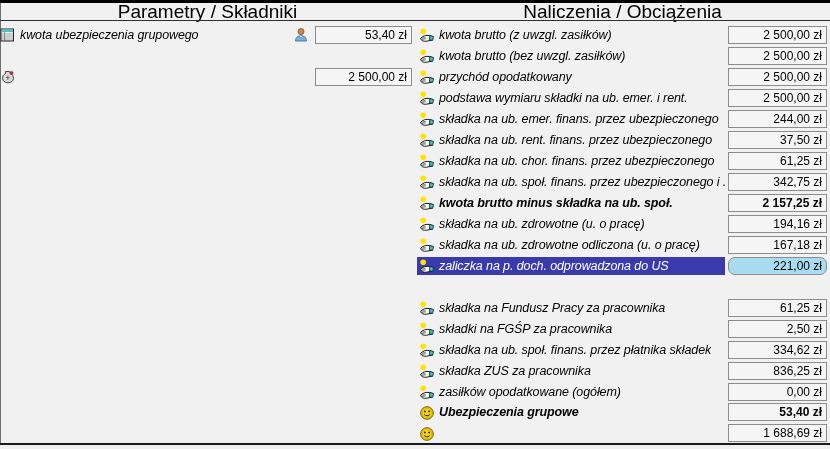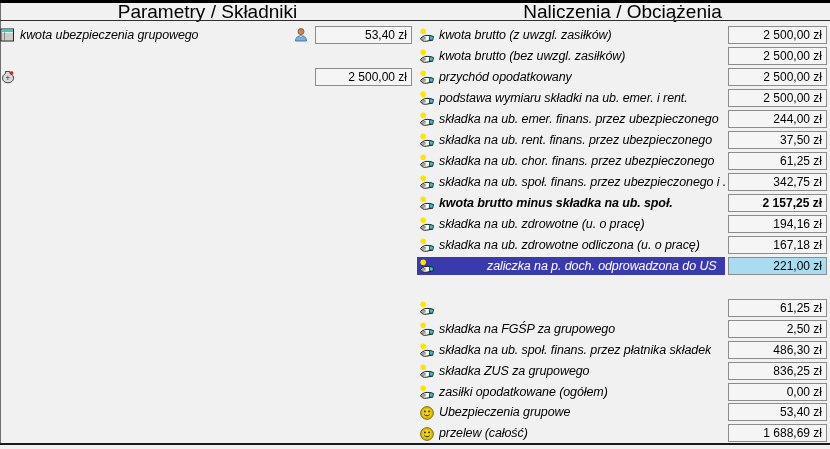--- a/index.html
+++ b/index.html
@@ -46,23 +46,23 @@
   .lrow .person{position:absolute;right:103px;top:1px;width:16px;height:16px;}
   .lrow .valbox{right:0;width:91px;}
 
   
   .rrow{position:absolute;left:417px;width:410px;height:18px;}
   .rrow .label-area{
     position:absolute;left:0;top:0;height:18px;width:306px;
     display:flex;align-items:flex-end;padding-left:2px;
   }
   .rrow .valbox{right:0;width:93px;}
-  .rrow.selected .label-area{background:var(--selection-bg);gap:48px;}
+  .rrow.selected .label-area{background:var(--selection-bg);}
   .rrow.selected .lbl{color:var(--selection-text);}
-  .rrow.selected .valbox{background:var(--selection-value-bg);}
+  .rrow.selected .valbox{background:var(--selection-value-bg);border-radius:7px;}
 </style>
 </head>
 <body>
 
 <div class="canvas">
   <div class="topbar"></div>
   <div class="left-edge"></div>
 
   <div class="col-header left">Parametry / Składniki</div>
   <div class="col-header right">Naliczenia / Obciążenia</div>
@@ -274,81 +274,82 @@
     <div class="rrow" style="top: 299px;">
       <span class="label-area">
         <span class="icon">
           <svg width="16" height="16" viewBox="0 0 16 16">
             <circle cx="4.2" cy="3.3" r="2.8" fill="#ffe400"></circle>
             <path d="M1.5 10.5 C3.5 7.8 7.5 6.8 10.5 7.6 L13.6 8.6 L12.9 12.2 L7.5 13.2 C4.5 13.6 2.3 12.6 1.5 10.5 Z" fill="#fbfbf2" stroke="#1a1a1a" stroke-width="1"></path>
             <path d="M10.8 7.4 L14.6 8.5 L13.7 12.4 L10.4 11.8 Z" fill="#35c4cf" stroke="#1a1a1a" stroke-width="0.8"></path>
             <path d="M2.3 10.2 L6.5 9.5 M2.8 11.4 L6.8 10.8" stroke="#1a1a1a" stroke-width="0.6" fill="none"></path>
           </svg>
         </span>
+        <span class="lbl">składka na Fundusz Pracy za pracownika</span>
       </span>
       <span class="valbox">61,25 zł</span>
     </div>
     <div class="rrow" style="top: 320px;">
       <span class="label-area">
         <span class="icon">
           <svg width="16" height="16" viewBox="0 0 16 16">
             <circle cx="4.2" cy="3.3" r="2.8" fill="#ffe400"></circle>
             <path d="M1.5 10.5 C3.5 7.8 7.5 6.8 10.5 7.6 L13.6 8.6 L12.9 12.2 L7.5 13.2 C4.5 13.6 2.3 12.6 1.5 10.5 Z" fill="#fbfbf2" stroke="#1a1a1a" stroke-width="1"></path>
             <path d="M10.8 7.4 L14.6 8.5 L13.7 12.4 L10.4 11.8 Z" fill="#35c4cf" stroke="#1a1a1a" stroke-width="0.8"></path>
             <path d="M2.3 10.2 L6.5 9.5 M2.8 11.4 L6.8 10.8" stroke="#1a1a1a" stroke-width="0.6" fill="none"></path>
           </svg>
         </span>
-        <span class="lbl">składka na FGŚP za grupowego</span>
+        <span class="lbl">składki na FGŚP za pracownika</span>
       </span>
       <span class="valbox">2,50 zł</span>
     </div>
     <div class="rrow" style="top: 341px;">
       <span class="label-area">
         <span class="icon">
           <svg width="16" height="16" viewBox="0 0 16 16">
             <circle cx="4.2" cy="3.3" r="2.8" fill="#ffe400"></circle>
             <path d="M1.5 10.5 C3.5 7.8 7.5 6.8 10.5 7.6 L13.6 8.6 L12.9 12.2 L7.5 13.2 C4.5 13.6 2.3 12.6 1.5 10.5 Z" fill="#fbfbf2" stroke="#1a1a1a" stroke-width="1"></path>
             <path d="M10.8 7.4 L14.6 8.5 L13.7 12.4 L10.4 11.8 Z" fill="#35c4cf" stroke="#1a1a1a" stroke-width="0.8"></path>
             <path d="M2.3 10.2 L6.5 9.5 M2.8 11.4 L6.8 10.8" stroke="#1a1a1a" stroke-width="0.6" fill="none"></path>
           </svg>
         </span>
         <span class="lbl">składka na ub. społ. finans. przez płatnika składek</span>
       </span>
-      <span class="valbox">486,30 zł</span>
+      <span class="valbox">334,62 zł</span>
     </div>
     <div class="rrow" style="top: 362px;">
       <span class="label-area">
         <span class="icon">
           <svg width="16" height="16" viewBox="0 0 16 16">
             <circle cx="4.2" cy="3.3" r="2.8" fill="#ffe400"></circle>
             <path d="M1.5 10.5 C3.5 7.8 7.5 6.8 10.5 7.6 L13.6 8.6 L12.9 12.2 L7.5 13.2 C4.5 13.6 2.3 12.6 1.5 10.5 Z" fill="#fbfbf2" stroke="#1a1a1a" stroke-width="1"></path>
             <path d="M10.8 7.4 L14.6 8.5 L13.7 12.4 L10.4 11.8 Z" fill="#35c4cf" stroke="#1a1a1a" stroke-width="0.8"></path>
             <path d="M2.3 10.2 L6.5 9.5 M2.8 11.4 L6.8 10.8" stroke="#1a1a1a" stroke-width="0.6" fill="none"></path>
           </svg>
         </span>
-        <span class="lbl">składka ZUS za grupowego</span>
+        <span class="lbl">składka ZUS za pracownika</span>
       </span>
       <span class="valbox">836,25 zł</span>
     </div>
     <div class="rrow" style="top: 383px;">
       <span class="label-area">
         <span class="icon">
           <svg width="16" height="16" viewBox="0 0 16 16">
             <circle cx="4.2" cy="3.3" r="2.8" fill="#ffe400"></circle>
             <path d="M1.5 10.5 C3.5 7.8 7.5 6.8 10.5 7.6 L13.6 8.6 L12.9 12.2 L7.5 13.2 C4.5 13.6 2.3 12.6 1.5 10.5 Z" fill="#fbfbf2" stroke="#1a1a1a" stroke-width="1"></path>
             <path d="M10.8 7.4 L14.6 8.5 L13.7 12.4 L10.4 11.8 Z" fill="#35c4cf" stroke="#1a1a1a" stroke-width="0.8"></path>
             <path d="M2.3 10.2 L6.5 9.5 M2.8 11.4 L6.8 10.8" stroke="#1a1a1a" stroke-width="0.6" fill="none"></path>
           </svg>
         </span>
-        <span class="lbl">zasiłki opodatkowane (ogółem)</span>
+        <span class="lbl">zasiłków opodatkowane (ogółem)</span>
       </span>
       <span class="valbox">0,00 zł</span>
     </div>
 
-  <div class="rrow" style="top: 403px;">
+  <div class="rrow" style="top: 403px; font-weight: bold;">
       <span class="label-area">
         <span class="icon">
           <svg width="16" height="16" viewBox="0 0 16 16">
             <circle cx="8" cy="8" r="6.3" fill="#f2d219" stroke="#6b5900" stroke-width="1"></circle>
             <circle cx="8" cy="8" r="4.9" fill="none" stroke="#c9a800" stroke-width="0.7"></circle>
             <circle cx="5.9" cy="6.4" r="0.9" fill="#222"></circle>
             <circle cx="10.1" cy="6.4" r="0.9" fill="#222"></circle>
             <path d="M5.2 9.4 C6.6 11.3 9.4 11.3 10.8 9.4" stroke="#222" stroke-width="1" fill="none"></path>
           </svg>
         </span>
@@ -360,19 +361,18 @@
       <span class="label-area">
         <span class="icon">
           <svg width="16" height="16" viewBox="0 0 16 16">
             <circle cx="8" cy="8" r="6.3" fill="#f2d219" stroke="#6b5900" stroke-width="1"></circle>
             <circle cx="8" cy="8" r="4.9" fill="none" stroke="#c9a800" stroke-width="0.7"></circle>
             <circle cx="5.9" cy="6.4" r="0.9" fill="#222"></circle>
             <circle cx="10.1" cy="6.4" r="0.9" fill="#222"></circle>
             <path d="M5.2 9.4 C6.6 11.3 9.4 11.3 10.8 9.4" stroke="#222" stroke-width="1" fill="none"></path>
           </svg>
         </span>
-        <span class="lbl">przelew (całość)</span>
       </span>
       <span class="valbox">1 688,69 zł</span>
     </div>
 
   <div class="bottombar"></div>
 </div>
 
 </body></html>

